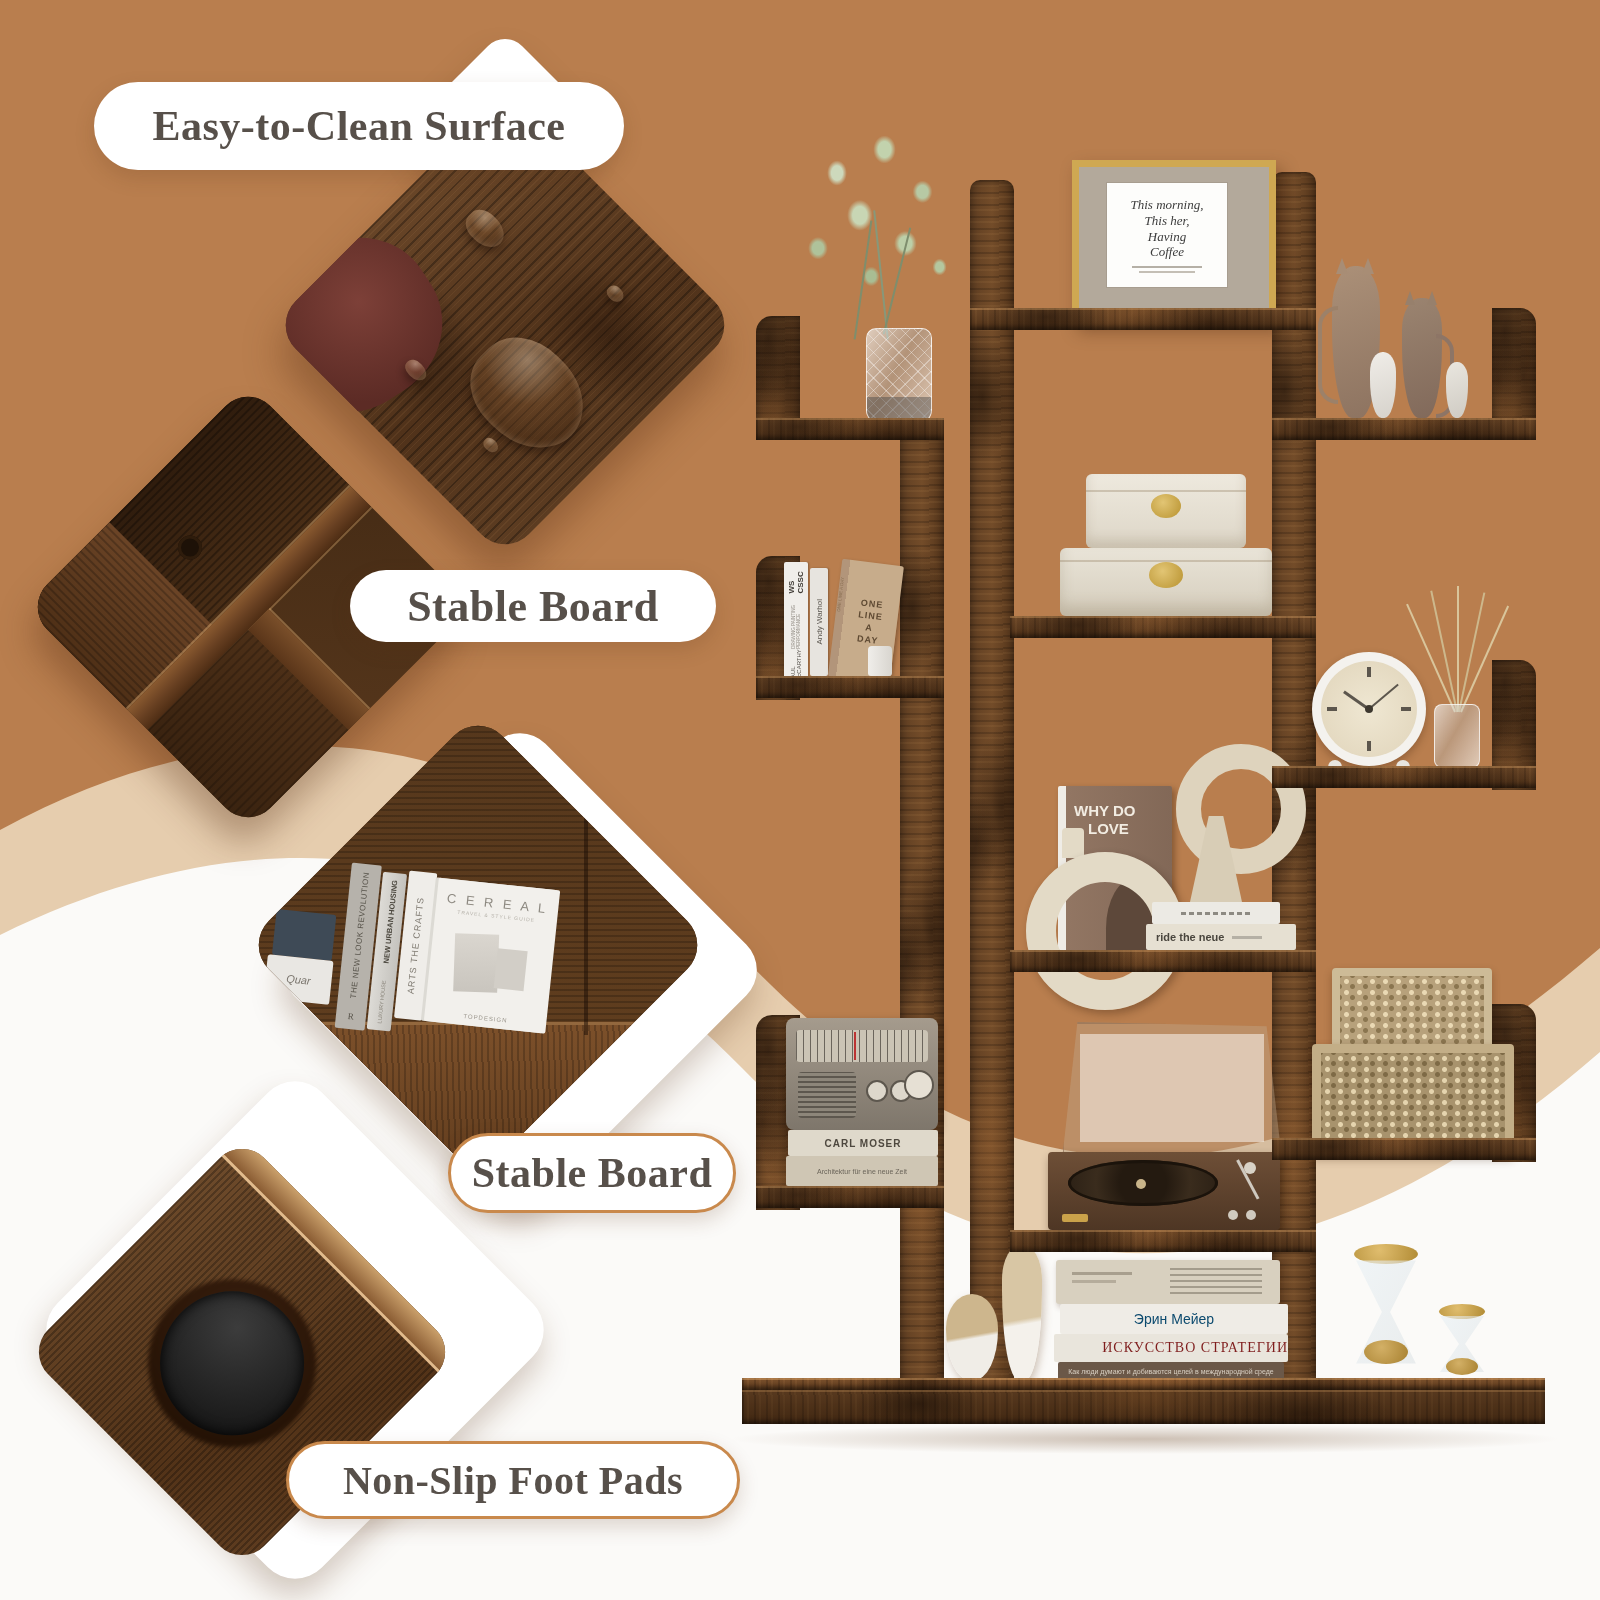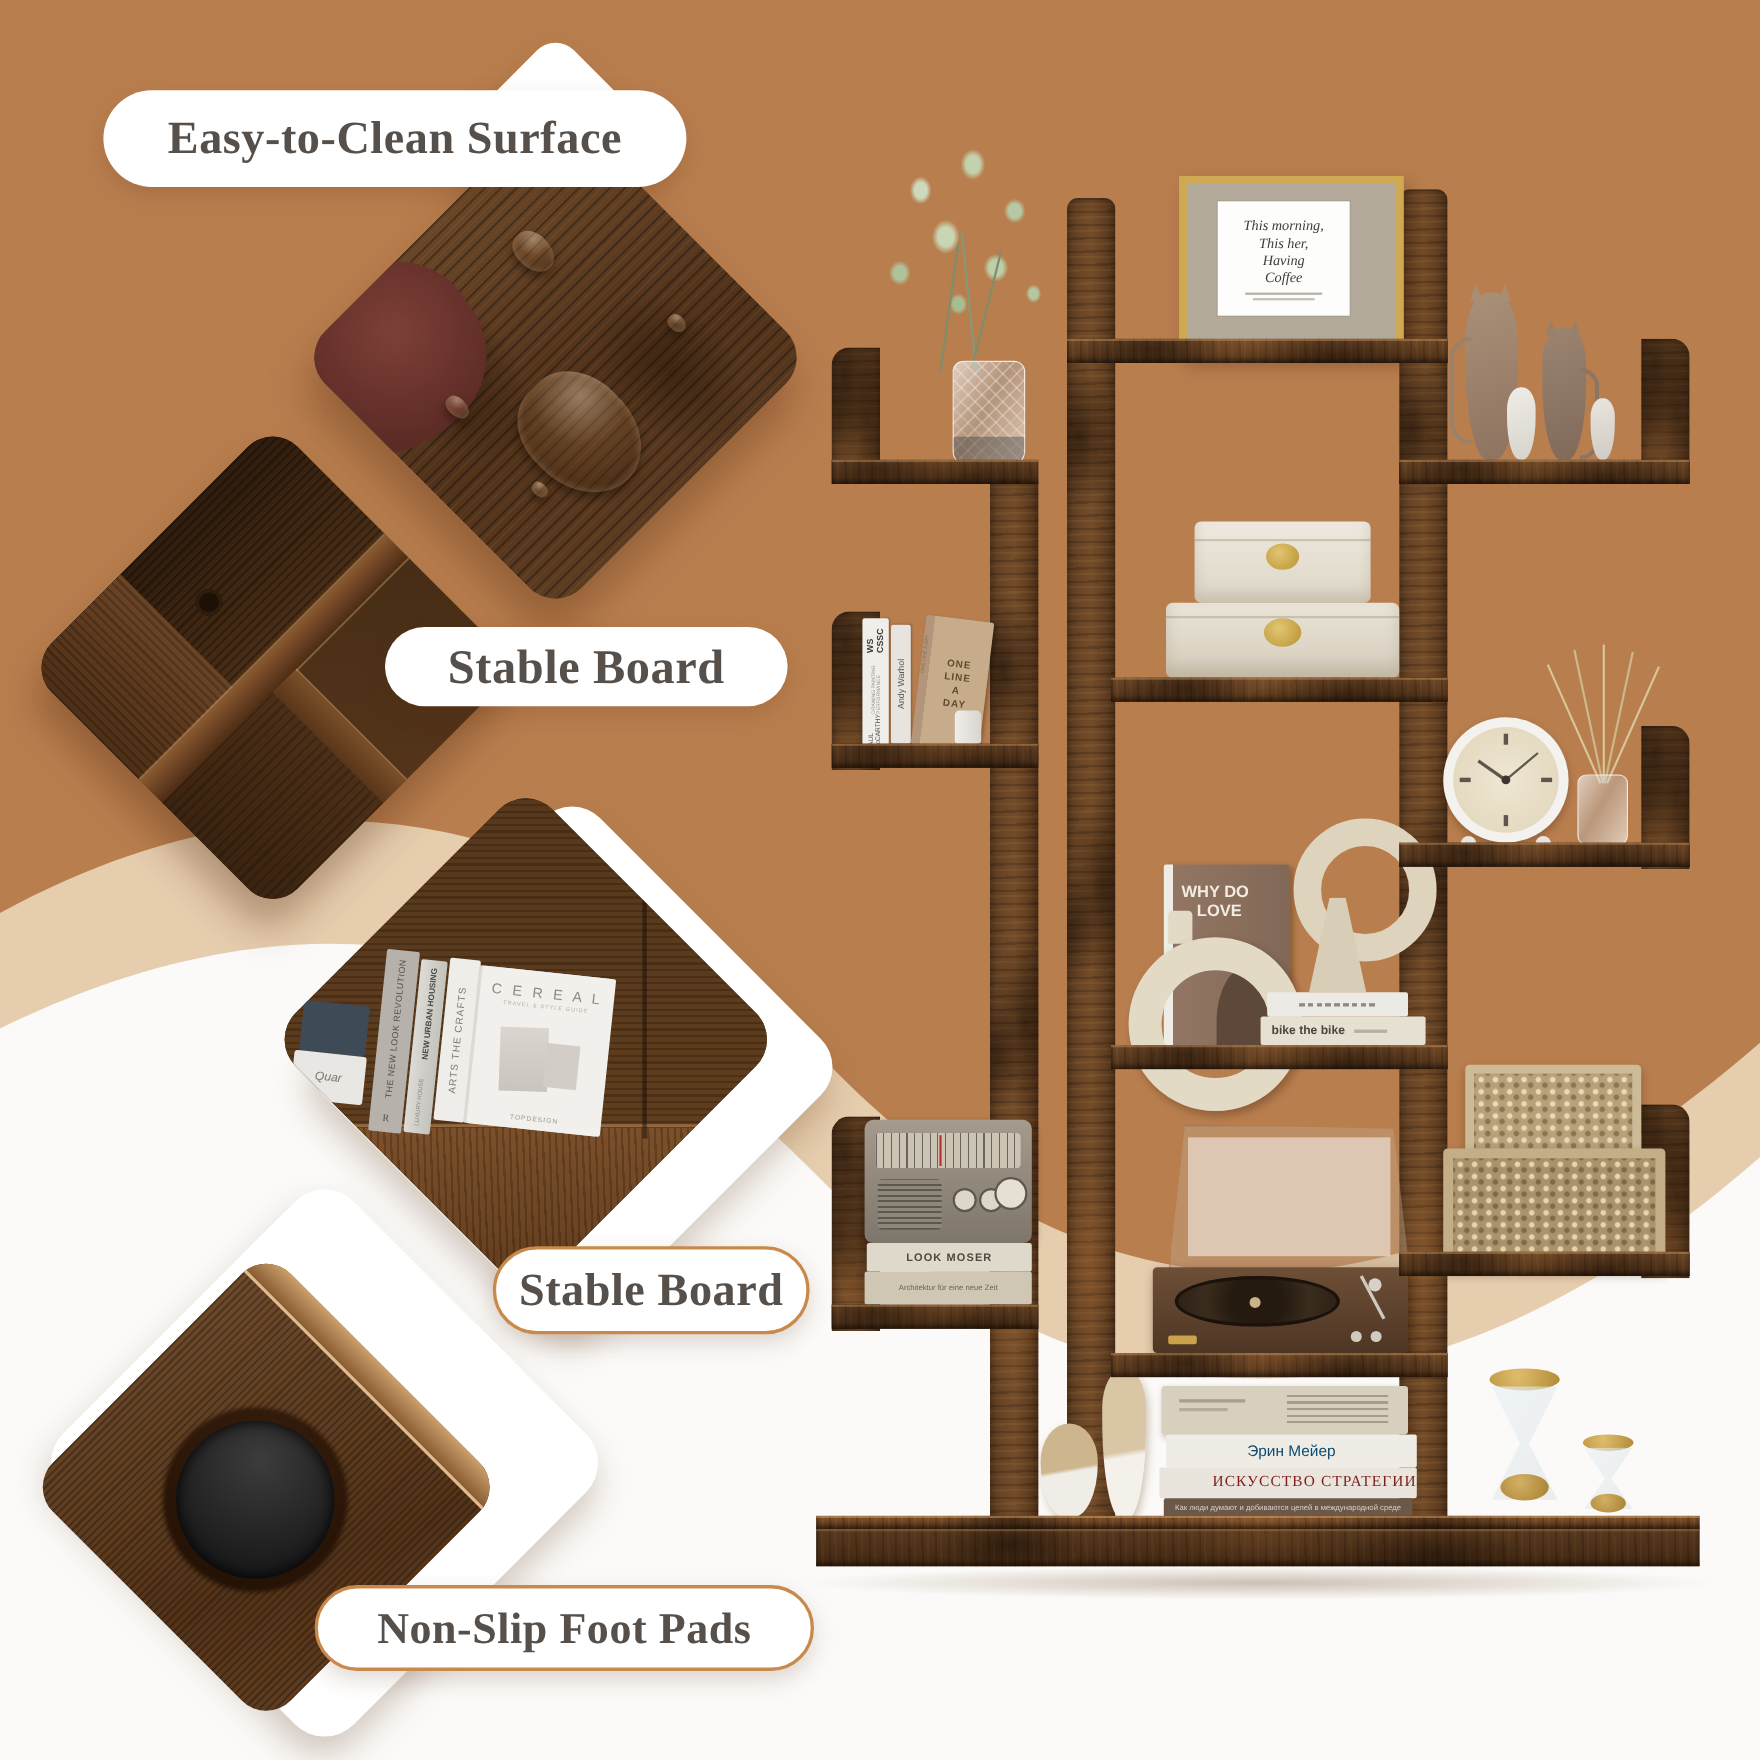--- a/index.html
+++ b/index.html
@@ -234,42 +234,42 @@
   <div class="abs" style="left:786px;top:1018px;width:152px;height:112px;background:linear-gradient(180deg,#a59b8d,#7e766b);border-radius:8px;box-shadow:2px 4px 8px rgba(40,20,5,.4);">
     <div class="abs" style="left:10px;top:12px;width:132px;height:32px;background:repeating-linear-gradient(90deg,#6b655c 0 1px,transparent 1px 7px),#cbc4b5;border-radius:4px;">
       <div class="abs" style="left:58px;top:2px;width:2px;height:28px;background:#b33;"></div>
     </div>
     <div class="abs" style="left:12px;top:54px;width:58px;height:46px;background:repeating-linear-gradient(0deg,#5d574e 0 2px,#8d867a 2px 5px);border-radius:4px;"></div>
     <div class="abs" style="left:80px;top:62px;width:18px;height:18px;border-radius:50%;background:#ddd7cb;border:2px solid #5d574e;"></div>
     <div class="abs" style="left:104px;top:62px;width:18px;height:18px;border-radius:50%;background:#ddd7cb;border:2px solid #5d574e;"></div>
     <div class="abs" style="left:118px;top:52px;width:26px;height:26px;border-radius:50%;background:#e6e0d4;border:2px solid #5d574e;"></div>
   </div>
   <div class="abs" style="left:788px;top:1130px;width:150px;height:26px;background:#dfd9cb;border-radius:2px;display:flex;align-items:center;justify-content:center;font-size:10px;font-weight:bold;color:#4e483f;letter-spacing:1px;">
-    <span>LOOK MOSER</span>
+    <span>CARL MOSER</span>
   </div>
   <div class="abs" style="left:786px;top:1156px;width:152px;height:30px;background:#cfc6b4;border-radius:2px;display:flex;align-items:center;justify-content:center;font-size:7px;color:#6b655a;">
     <span>Architektur für eine neue Zeit</span>
   </div>
 
   <div class="abs" style="left:1058px;top:786px;width:114px;height:164px;background:linear-gradient(90deg,#efece6 0 8px,#927663 8px,#826857);border-radius:2px;box-shadow:3px 3px 6px rgba(40,20,5,.35);">
     <div style="position:absolute;left:16px;top:16px;color:#f2ece2;font-weight:bold;font-size:15px;line-height:1.2;">
       <div>WHY DO</div>
       <div style="margin-left:14px;">LOVE</div>
     </div>
     <div class="abs" style="right:8px;bottom:0;width:58px;height:72px;background:#5d483a;border-radius:50% 50% 0 0/70% 70% 0 0;"></div>
   </div>
   <div class="abs" style="left:1062px;top:828px;width:22px;height:30px;background:#e3dac6;border-radius:4px 4px 0 0;"></div>
   <div class="abs" style="left:1026px;top:852px;width:98px;height:98px;border:30px solid #e3dac6;border-radius:50%;box-shadow:3px 4px 8px rgba(40,20,5,.3);"></div>
   <div class="abs" style="left:1176px;top:744px;width:80px;height:80px;border:25px solid #ded3bd;border-radius:50%;"></div>
   <div class="abs" style="left:1190px;top:816px;width:52px;height:86px;background:#d8cdb6;clip-path:polygon(36% 0,64% 0,100% 100%,0 100%);"></div>
   <div class="abs" style="left:1152px;top:902px;width:128px;height:22px;background:#eceae4;border-radius:2px;display:flex;align-items:center;justify-content:center;gap:3px;">
     <div style="width:70px;height:3px;background:repeating-linear-gradient(90deg,#8d8a82 0 5px,transparent 5px 8px);"></div>
   </div>
   <div class="abs" style="left:1146px;top:924px;width:140px;height:26px;background:#e6e0d2;border-radius:2px;display:flex;align-items:center;padding-left:10px;font-size:11px;font-weight:bold;color:#4a463e;">
-    <span>bike the bike</span>
+    <span>ride the neue</span>
     <div style="width:30px;height:3px;background:#b5b0a5;margin-left:8px;"></div>
   </div>
 
   <div class="abs" style="left:1062px;top:1022px;width:216px;height:134px;background:rgba(193,166,138,.42);border:2px solid rgba(140,110,85,.6);clip-path:polygon(7% 0,93% 3%,100% 100%,0 100%);">
     <div class="abs" style="left:16px;top:10px;width:184px;height:108px;background:rgba(250,246,240,.55);"></div>
   </div>
   <div class="abs" style="left:1048px;top:1152px;width:232px;height:78px;background:linear-gradient(180deg,#6e4f37,#4e3624);border-radius:4px;box-shadow:2px 5px 10px rgba(40,20,5,.45);">
     <div class="abs" style="left:20px;top:8px;width:150px;height:46px;border-radius:50%;background:radial-gradient(circle,#241a10 30%,#3a2c1d 60%,#2b2015);box-shadow:inset 0 0 0 3px #1b130b;">
       <div class="abs" style="left:68px;top:19px;width:10px;height:10px;border-radius:50%;background:#c9b48a;"></div>
     </div>

